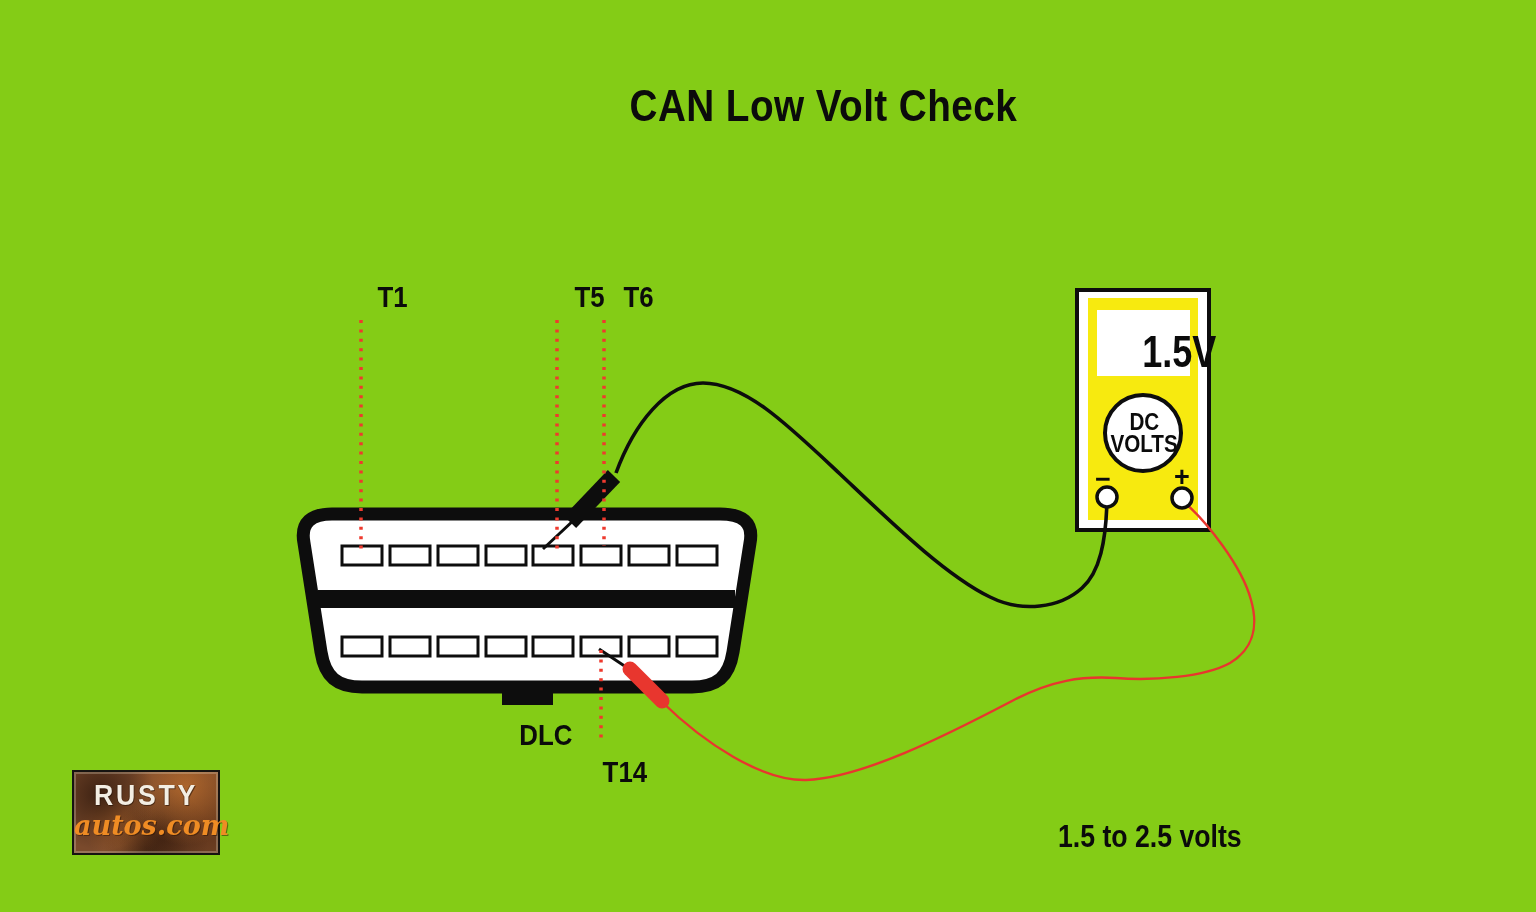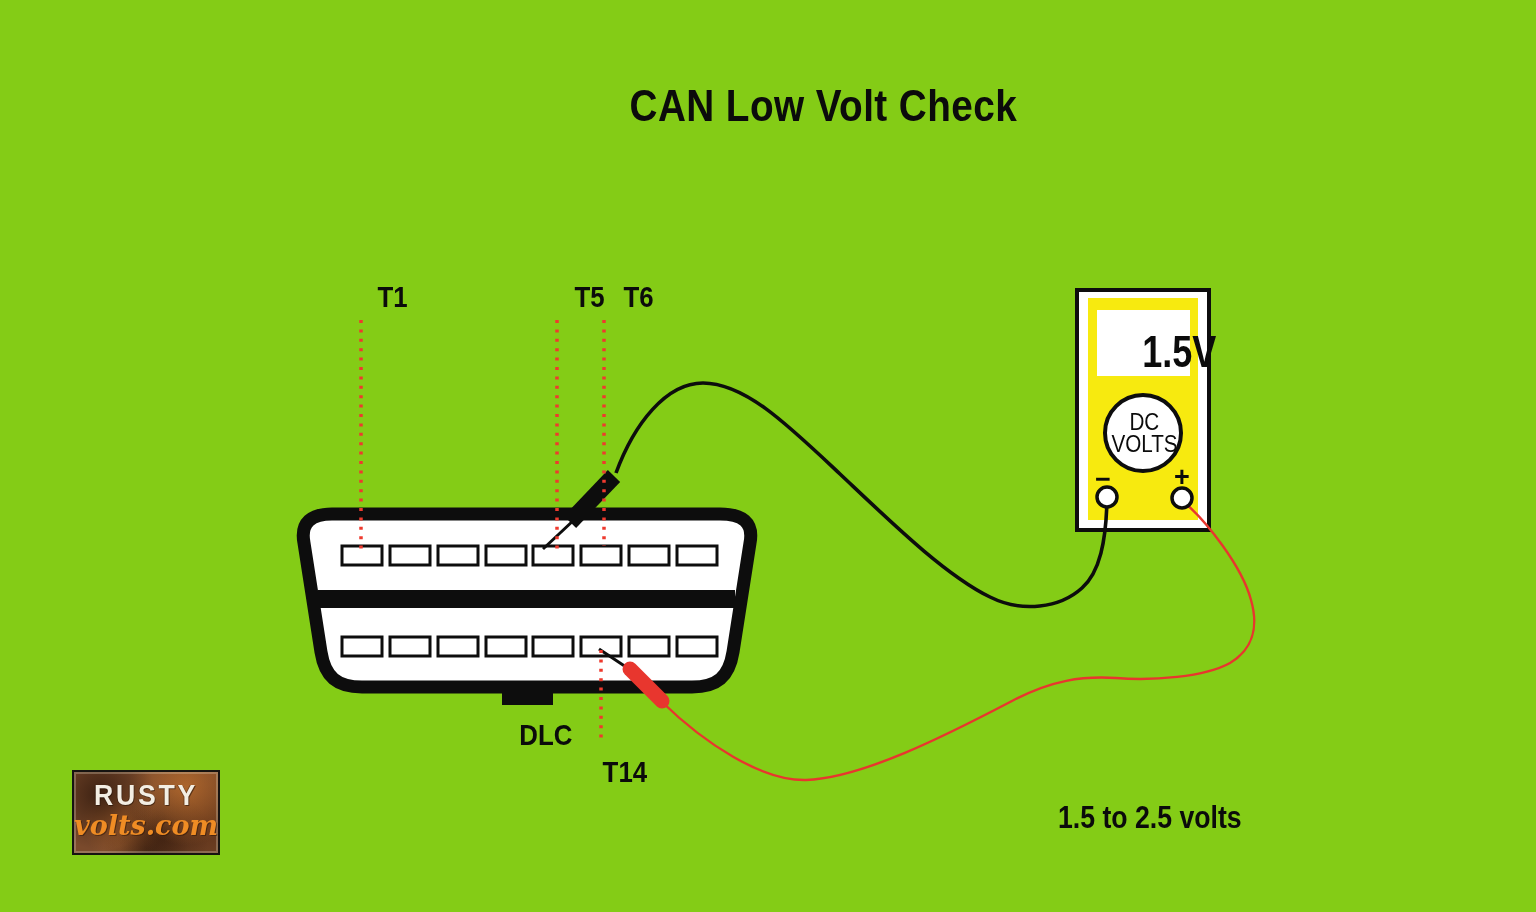--- a/index.html
+++ b/index.html
@@ -7,30 +7,30 @@
     position:relative; width:1536px; height:912px; background:#84cc16;
     font-family:"Liberation Sans", sans-serif; overflow:hidden;
   }
   .lbl {
     position:absolute; font-weight:bold; color:#0b0b0b; text-align:center;
     white-space:nowrap;
   }
   .cond { display:inline-block; transform:scaleX(.86); transform-origin:50% 50%; }
   .title { top:80px; left:598px; width:400px; font-size:45px; letter-spacing:.5px; }
   .tp    { font-size:30px;text-align:right; }
-  .range { top:800px; left:1043px; width:200px; font-size:31px; }
+  .range { top:819px; left:1043px; width:200px; font-size:31px; }
   .meter-screen-text {
     position:absolute; left:1097px; top:310px; width:93px; height:84px;
     display:flex; align-items:center; justify-content:center;
     font-weight:bold; font-size:45px; color:#0b0b0b;margin-left:36px;
   }
   .meter-dial-text {
     position:absolute; left:1104px; top:394px; width:80px; height:78px;
     display:flex; flex-direction:column; align-items:center; justify-content:center;
-    font-weight:normal; font-size:24px; line-height:22px; color:#0b0b0b;
+    font-weight:bold; font-size:24px; line-height:22px; color:#0b0b0b;
   }
   .term-sign { position:absolute; width:24px; font-size:27px; font-weight:bold; color:#0b0b0b; text-align:center; }
   .logo {
     position:absolute; left:72px; top:770px; width:148px; height:85px;
     box-sizing:border-box; border:2px solid #161310; text-align:center;
     background-color:#7a4a2c;
     background-image:
       radial-gradient(circle at 18% 28%, rgba(46,24,12,.8), transparent 42%),
       radial-gradient(circle at 78% 18%, rgba(204,120,48,.65), transparent 45%),
       radial-gradient(circle at 62% 78%, rgba(52,26,12,.65), transparent 42%),
@@ -143,16 +143,16 @@
   <div class="term-sign" style="left:1170px;top:462px;">
     <span>+</span>
   </div>
 
   <div class="lbl range">
     <span class="cond">1.5 to 2.5 volts</span>
   </div>
 
   <div class="logo">
     <div class="logo-top">RUSTY</div>
-    <div class="logo-bottom">volts.com</div>
+    <div class="logo-bottom">autos.com</div>
   </div>
 
 </div>
 
 </body></html>

